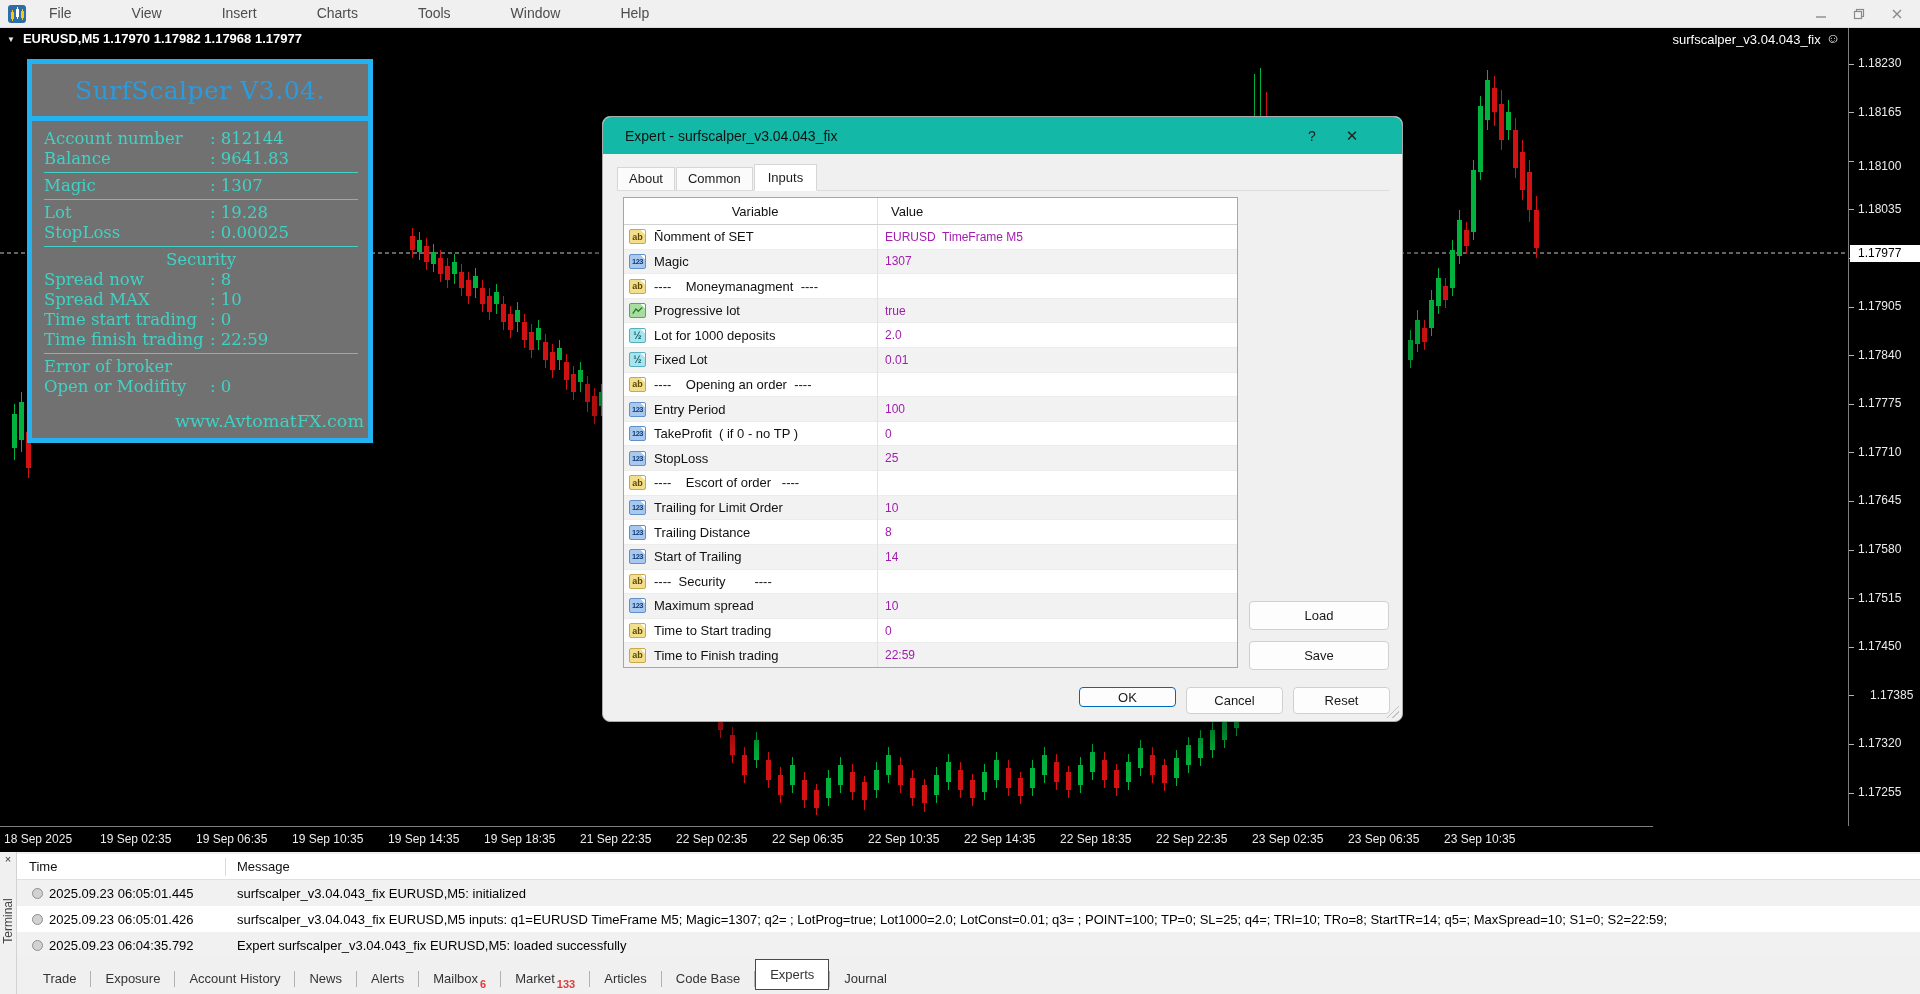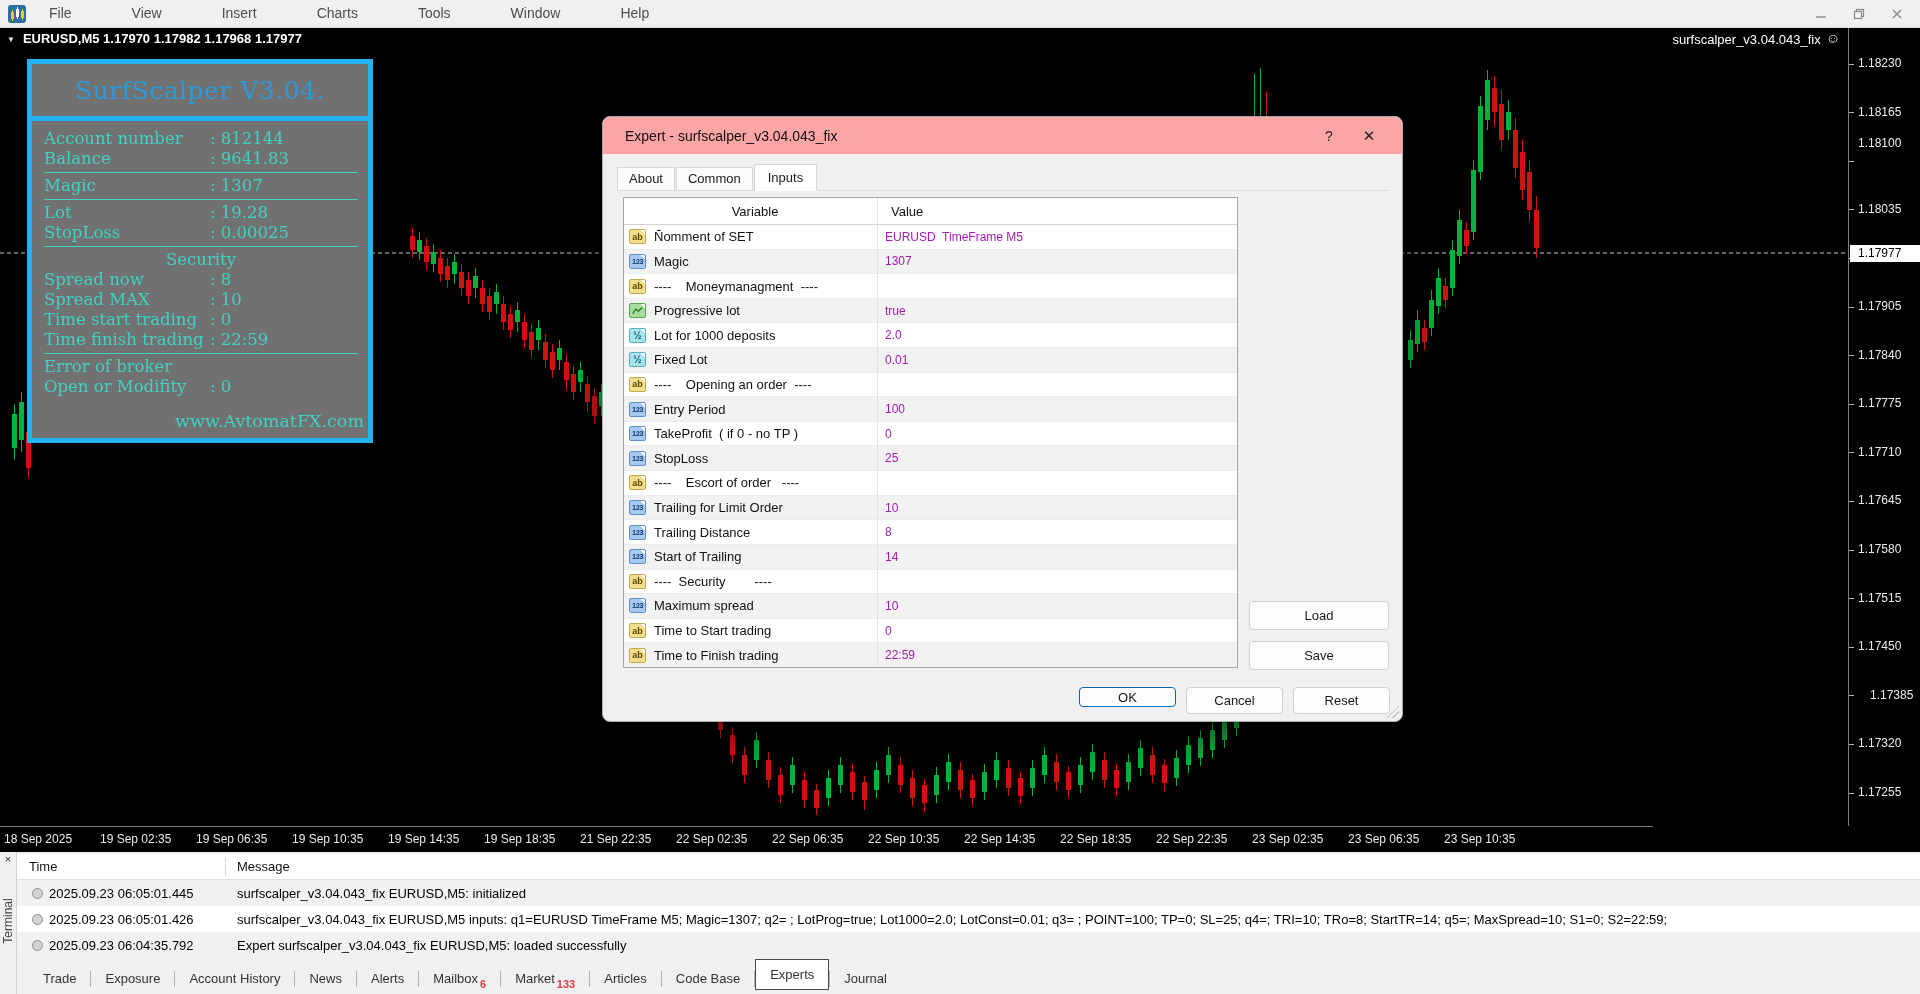--- a/index.html
+++ b/index.html
@@ -35,22 +35,22 @@
             display:flex;align-items:center;justify-content:center;letter-spacing:.5px;}
   .ip-body{padding:8px 10px 0 12px;color:#40d2c4;font-size:16.5px;}
   .ip-row{display:flex;line-height:20px;white-space:pre;}
   .ip-label{flex:0 0 166px;}
   .ip-sep{border-top:1px solid #40d2c4;margin:3px 0;}
   .ip-center{text-align:center;line-height:20px;}
   .ip-site{text-align:right;padding-right:4px;margin-top:12px;line-height:24px;font-size:17.5px;color:#3fd2c4;}
   
   .dialog{position:absolute;left:602px;top:116px;width:801px;height:606px;background:#f0f0f0;
           border:1px solid #ababab;border-radius:8px;box-shadow:0 12px 34px rgba(0,0,0,.55);z-index:10;box-sizing:border-box;}
-  .dlg-title{height:37px;background:#fca5a5;border-radius:8px 8px 0 0;display:flex;align-items:center;
-             padding:0 14px 0 22px;font-size:14px;color:#111;}
+  .dlg-title{height:37px;background:#14b8a6;border-radius:8px 8px 0 0;display:flex;align-items:center;
+             padding:0 31px 0 22px;font-size:14px;color:#111;}
   .dlg-help{margin-left:auto;width:42px;text-align:center;color:#222;font-size:14px;}
   .dlg-close{width:38px;text-align:center;color:#222;font-size:15px;}
   .dlg-tabs{position:absolute;left:14px;top:47px;display:flex;align-items:flex-end;width:772px;height:27px;
             border-bottom:1px solid #dcdcdc;box-sizing:border-box;}
   .dlg-tab{background:#fbfbfb;border:1px solid #d6d6d6;border-bottom:none;padding:3px 11px 4px;font-size:13px;
            color:#1c1c1c;margin-right:1px;}
   .dlg-tab.active{background:#fff;padding:5px 13px 5px;margin-bottom:-1px;border-bottom:1px solid #fff;position:relative;z-index:2;}
   .param-table{position:absolute;left:20px;top:80px;width:615px;height:471px;background:#fff;
                border:1px solid #a6a6a6;box-sizing:border-box;display:flex;flex-direction:column;}
   .pt-col-divider{position:absolute;left:253px;top:0;width:1px;height:100%;background:#e2e2e2;}
@@ -407,21 +407,21 @@
     <div class="ip-site">www.AvtomatFX.com</div>
   </div>
 
   <div class="price-axis">
     <div id="price-labels">
         <div class="px-tick" style="top: 35.5px;"></div>
         <div class="px-label" style="top: 28px;">1.18230</div>
         <div class="px-tick" style="top: 84.1px;"></div>
         <div class="px-label" style="top: 76.6px;">1.18165</div>
         <div class="px-tick" style="top: 132.7px;"></div>
-        <div class="px-label" style="top: 108px;">1.18100</div>
+        <div class="px-label" style="top: 131px;">1.18100</div>
         <div class="px-tick" style="top: 181.3px;"></div>
         <div class="px-label" style="top: 173.8px;">1.18035</div>
         <div class="px-tick" style="top: 229.9px;"></div>
         <div class="px-label" style="top: 222.4px;">1.17970</div>
         <div class="px-tick" style="top: 278.5px;"></div>
         <div class="px-label" style="top: 271px;">1.17905</div>
         <div class="px-tick" style="top: 327.1px;"></div>
         <div class="px-label" style="top: 319.6px;">1.17840</div>
         <div class="px-tick" style="top: 375.7px;"></div>
         <div class="px-label" style="top: 368.2px;">1.17775</div>

